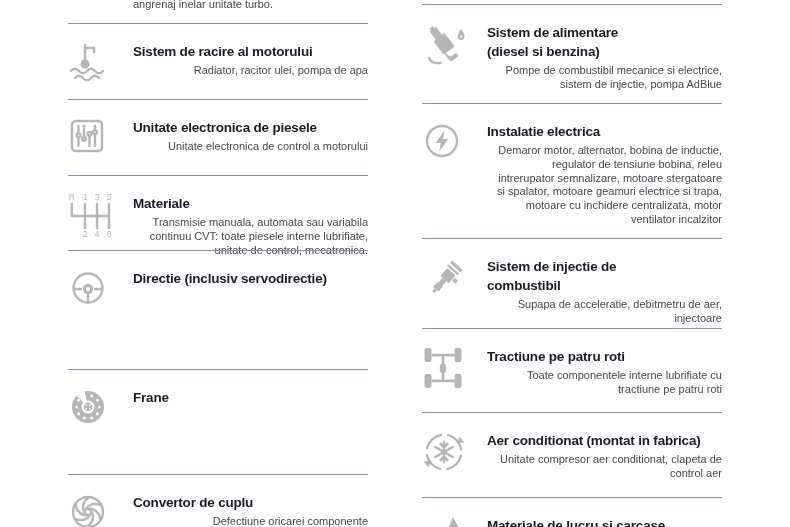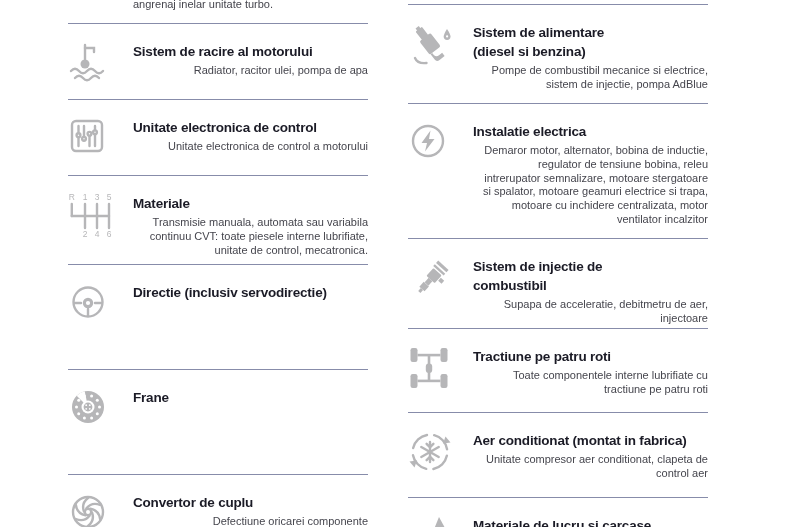--- a/index.html
+++ b/index.html
@@ -2,41 +2,41 @@
 <html><head>
 <meta charset="utf-8">
 <style>
   html,body{margin:0;padding:0;}
   body{
     width:790px;height:527px;overflow:hidden;background:#ffffff;
     font-family:"Liberation Sans",sans-serif;position:relative;
   }
   .col{position:absolute;top:0;height:527px;width:300px;}
   .col-left{left:68px;text-decoration:underline;}
-  .col-right{left:408px;}
+  .col-right{left:422px;}
   .item{
     position:absolute;left:0;width:300px;box-sizing:border-box;
     border-top:1px solid #878caa;
     padding:18px 0 0 65px;
   }
   .item .icon{position:absolute;left:0;top:17px;display:block;}
   .title{
     margin:0;font-size:13.5px;font-weight:bold;line-height:19px;
     color:#1b1b26;letter-spacing:-0.2px;white-space:pre;
   }
   .desc{
     margin:3px 0 0 0;font-size:11px;line-height:13.8px;
     color:#45454d;white-space:pre;text-align:right;
   }
   .partial{
     position:absolute;left:65px;top:-3px;margin:0;
     font-size:11px;line-height:14px;color:#45454d;white-space:pre;
   }
   
-  .l0{top:23px}.l1{top:99px}.l2{top:175px}.l3{top:264px}.l4{top:369px}.l5{top:474px}
+  .l0{top:23px}.l1{top:99px}.l2{top:175px}.l3{top:250px}.l4{top:369px}.l5{top:474px}
   .r0{top:4px}.r1{top:103px}.r2{top:238px}.r3{top:328px}.r4{top:412px}.r5{top:497px}
   .ic{stroke:#b6b6b8;fill:none;stroke-width:2.4;stroke-linecap:round;}
   .icf{fill:#b6b6b8;stroke:none;}
   .ictx{fill:#b6b6b8;font-family:"Liberation Sans",sans-serif;font-size:8.5px;}
 </style>
 </head>
 <body>
 
 <div class="col col-left">
 
@@ -67,21 +67,21 @@
           <path d="M16 9 V19.5"></path>
             <circle cx="16" cy="21.8" r="1.9"></circle>
           <path d="M21.5 29 V19.2"></path>
             <circle cx="21.5" cy="16.8" r="1.9"></circle>
           <path d="M27 9 V13"></path>
             <circle cx="27" cy="15.3" r="1.9"></circle>
             <path d="M27 17.7 V29"></path>
         </g>
       </svg>
     </span>
-    <h3 class="title">Unitate electronica de control</h3>
+    <h3 class="title">Unitate electronica de piesele</h3>
     <p class="desc">Unitate electronica de control a motorului</p>
   </section>
 
   <section class="item l2">
     <span class="icon" style="top:14px">
       <svg width="46" height="48" viewBox="0 0 46 48">
         <g class="ictx" text-anchor="middle">
           <text x="3.8" y="10">R</text>
             <text x="17" y="10">1</text>
             <text x="29" y="10">3</text>

